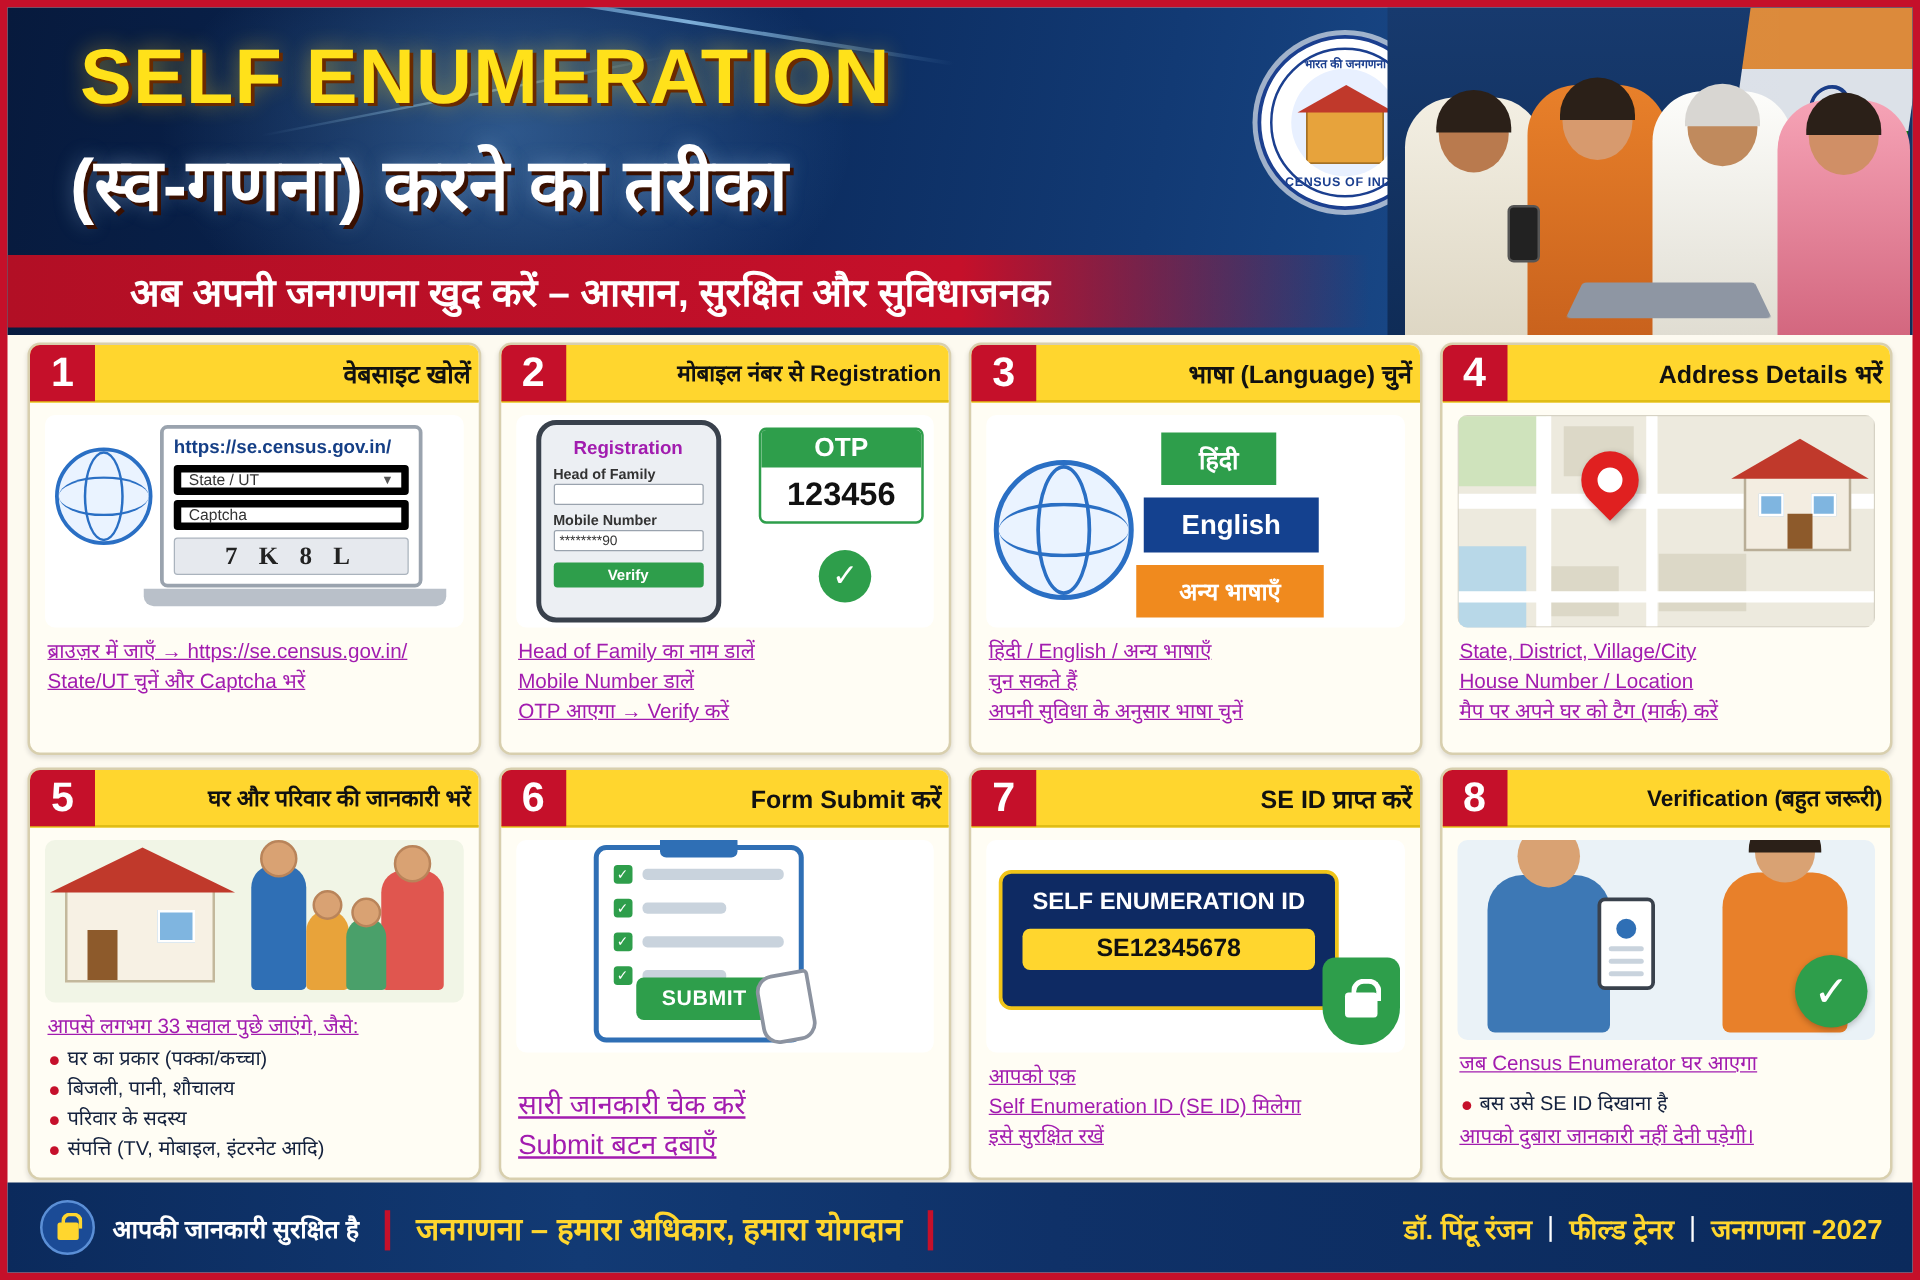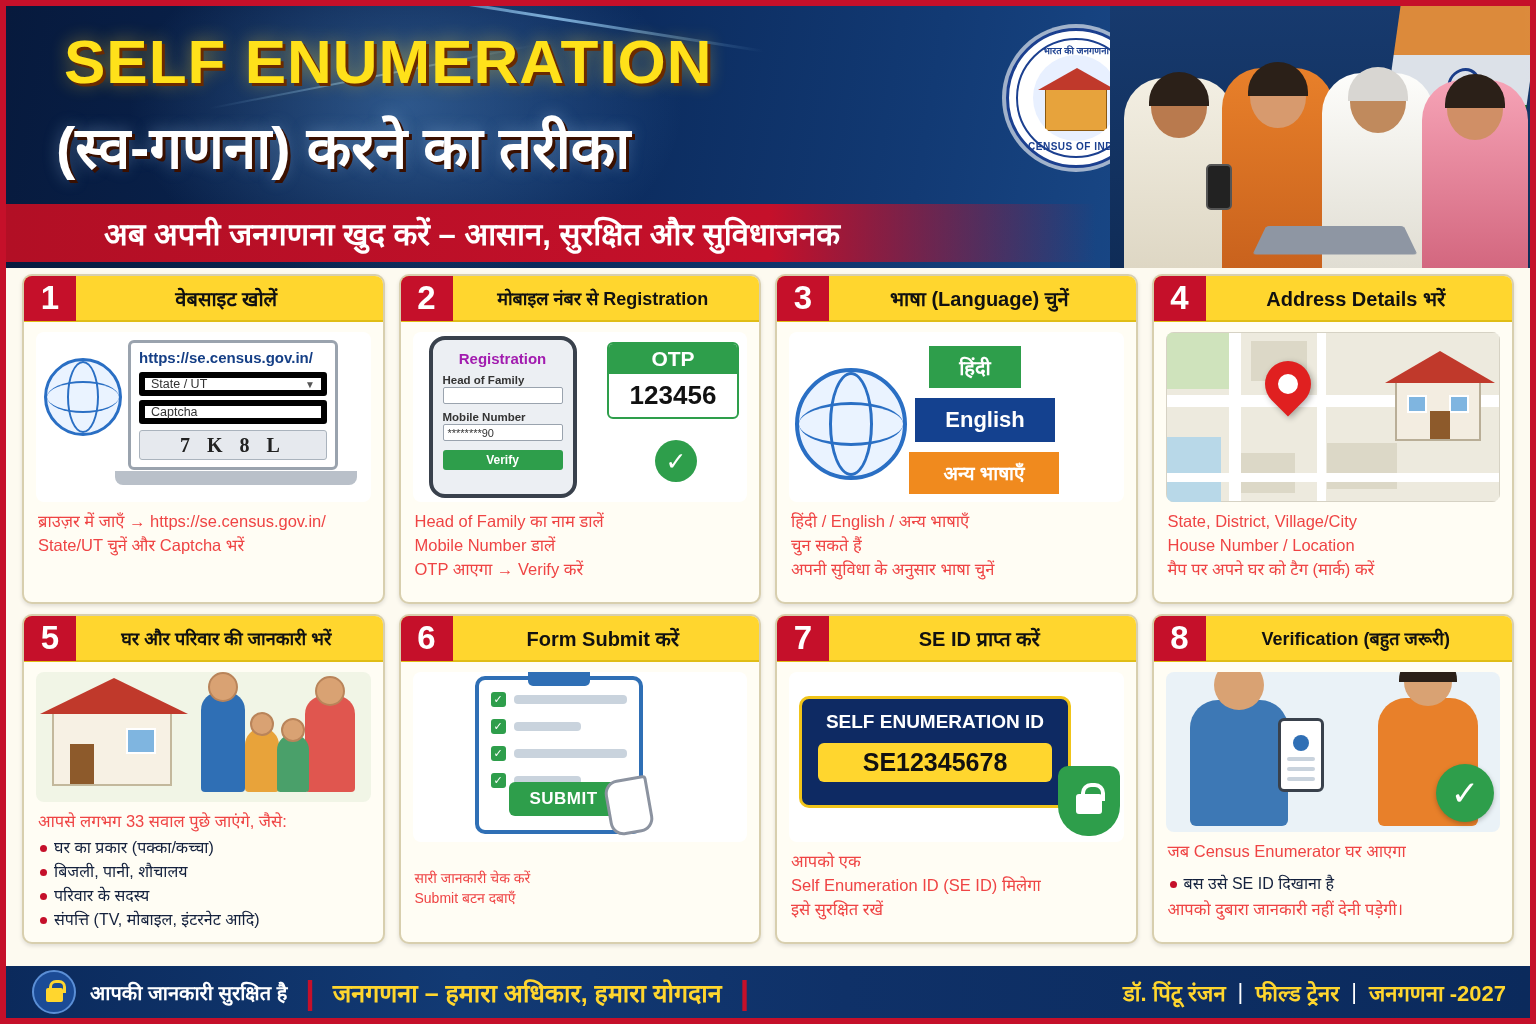--- a/index.html
+++ b/index.html
@@ -164,34 +164,34 @@
     display: flex; align-items: center;
     border-bottom: 2px solid #e0bd16;
   }
   .num {
     width: 52px; height: 46px; flex: 0 0 52px;
     background: #c5102a; color: #fff;
     font-size: 33px; font-weight: bold;
     display: flex; align-items: center; justify-content: center;
   }
   .card-title {
-    flex: 1; text-align: center;
+    flex: 1; text-align: right;
     font-size: 20px; font-weight: bold; color: #111;
     padding: 0 6px 0 0; white-space: nowrap;
   }
   .card-title.sm { font-size: 18px; }
   .illus {
     height: 170px; margin: 10px 12px 4px;
     border-radius: 8px;
     position: relative; overflow: hidden;
     background: #ffffff;
   }
   .caption {
     padding: 4px 14px 8px;
-    font-size: 16.5px; line-height: 1.45; color: #ef4444;
+    font-size: 16.5px; line-height: 1.45; color: #a21caf; text-decoration: underline;
   }
   .caption .ln { display: block; }
   .bullets { list-style: none; padding: 0 10px 0 14px; }
   .bullets li {
     font-size: 16px; color: #14213d; line-height: 1.5;
     position: relative; padding-left: 16px;
   }
   .bullets li:before {
     content: ""; position: absolute; left: 2px; top: 9px;
     width: 7px; height: 7px; border-radius: 50%; background: #c5102a;
@@ -360,21 +360,21 @@
   }
 
   
   .idcard {
     position: absolute; left: 10px; top: 24px; width: 272px; height: 112px;
     background: #0e2a63; border: 3px solid #f0c419; border-radius: 10px;
   }
   .idcard .t { color: #fff; font-size: 19px; font-weight: bold; text-align: center; margin-top: 12px; }
   .idcard .v {
     margin: 10px 16px 0; background: #ffd62e; border-radius: 6px;
-    font-size: 25px; font-weight: bold; color: #111; text-align: center; padding: 5px 0;
+    font-size: 20px; font-weight: bold; color: #111; text-align: center; padding: 5px 0;
   }
   .shield {
     position: absolute; right: 4px; bottom: 6px; width: 62px; height: 70px;
     background: #2e9e4b; border-radius: 10px 10px 30px 30px;
     display: flex; align-items: center; justify-content: center;
   }
   .shield .lock {
     width: 26px; height: 20px; background: #fff; border-radius: 3px; position: relative; margin-top: 6px;
   }
   .shield .lock:before {
@@ -406,21 +406,21 @@
   .tablet .ln { height: 4px; background: #c9d3dd; margin: 6px 6px 0; border-radius: 2px; }
   .bigtick {
     position: absolute; right: 6px; bottom: 10px; width: 58px; height: 58px;
     border-radius: 50%; background: #2e9e4b; color: #fff;
     display: flex; align-items: center; justify-content: center; font-size: 34px;
     box-shadow: 0 2px 5px rgba(0,0,0,.25);
   }
 
   
   .footer {
-    position: absolute; bottom: 0; left: 0; width: 1524px; height: 52px;
+    position: absolute; bottom: 0; left: 0; width: 1524px; height: 72px;
     background: linear-gradient(90deg, #0b2a5c 0%, #123a74 30%, #0f3168 55%, #0b2a5c 100%);
     display: flex; align-items: center;
   }
   .f-lock {
     width: 44px; height: 44px; border-radius: 50%; background: #1b4b96;
     border: 2px solid #5b8fd6; margin-left: 26px;
     display: flex; align-items: center; justify-content: center;
   }
   .f-lock .lk { width: 17px; height: 14px; background: #ffd62e; border-radius: 2px; position: relative; margin-top: 5px; }
   .f-lock .lk:before { content:""; position:absolute; left:3px; top:-8px; width:11px; height:10px;
@@ -643,21 +643,21 @@
               <div class="bar"></div>
             </div>
           <div class="crow">
               <div class="ck">✓</div>
               <div class="bar s"></div>
             </div>
           <div class="submit">SUBMIT</div>
           <div class="cursor"></div>
         </div>
       </div>
-      <div class="caption" style="padding-top:22px;font-size:14px;">
+      <div class="caption" style="padding-top:22px;font-size:22px;">
         <span class="ln">सारी जानकारी चेक करें</span>
         <span class="ln">Submit बटन दबाएँ</span>
       </div>
     </div>
 
     <div class="card">
       <div class="card-head">
         <div class="num">7</div>
         <div class="card-title">SE ID प्राप्त करें</div>
       </div>

